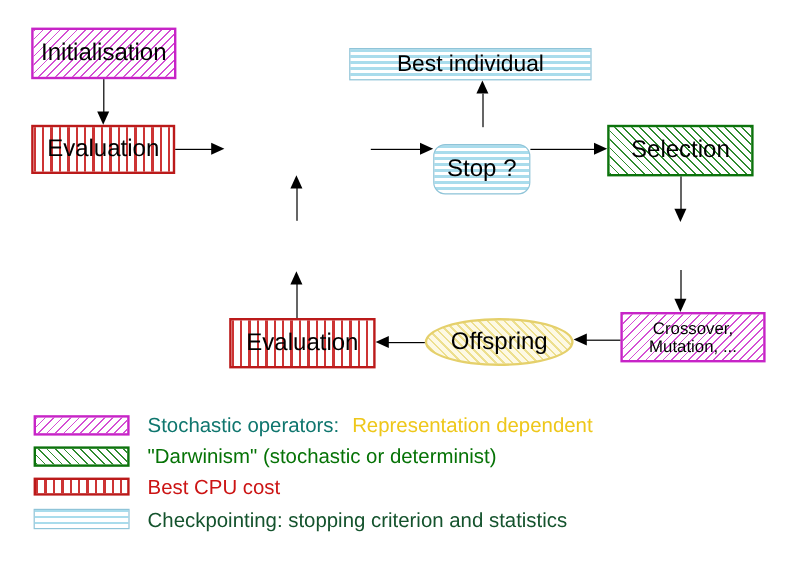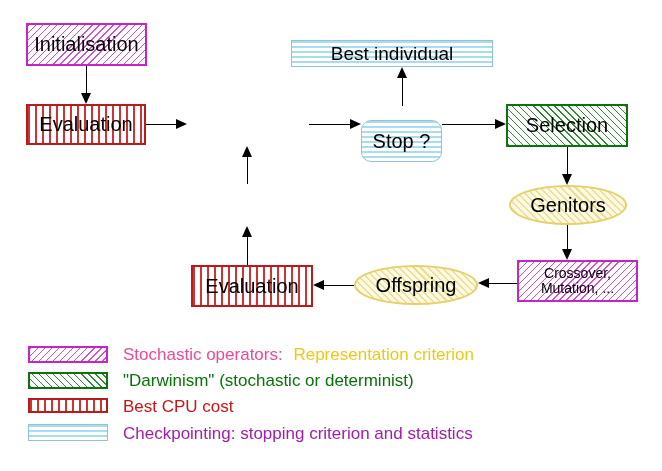--- a/index.html
+++ b/index.html
@@ -45,22 +45,22 @@
   .aline{position:absolute;background:#000;}
   .h{height:1px;} .v{width:1px;}
   .ah{position:absolute;width:0;height:0;}
   .ah-right{border-top:5px solid rgba(0,0,0,0);border-bottom:5px solid rgba(0,0,0,0);border-left:11px solid #000;}
   .ah-left {border-top:5px solid rgba(0,0,0,0);border-bottom:5px solid rgba(0,0,0,0);border-right:11px solid #000;}
   .ah-down {border-left:5px solid rgba(0,0,0,0);border-right:5px solid rgba(0,0,0,0);border-top:11px solid #000;}
   .ah-up   {border-left:5px solid rgba(0,0,0,0);border-right:5px solid rgba(0,0,0,0);border-bottom:11px solid #000;}
   
   .lg-swatch{position:absolute;left:28px;width:80px;box-sizing:border-box;}
   .lg-text{position:absolute;left:123px;font-size:17px;white-space:nowrap;}
-  .c-magenta{color:#ec4899;} .c-gold{color:#eec71a;} .c-green{color:#067306;}
-  .c-red{color:#cc1414;} .c-ltblue{color:#a21caf;}
+  .c-magenta{color:#0f766e;} .c-gold{color:#eec71a;} .c-green{color:#067306;}
+  .c-red{color:#cc1414;} .c-ltblue{color:#14532d;}
 </style>
 </head>
 <body>
 
 <div id="canvas">
 
   <div class="node hatch-magenta fs20" style="left:26px;top:23px;width:121px;height:43px;">
     <span>Initialisation</span>
   </div>
 
@@ -74,23 +74,20 @@
   </div>
 
   <div class="node stripes-cyan rounded fs20" style="left:361px;top:120px;width:81px;height:42px;">
     <span>Stop ?</span>
   </div>
 
   <div class="node hatch-green fs20" style="left:506px;top:104px;width:122px;height:43px;">
     <span>Selection</span>
   </div>
 
-  <div class="node ellipse-yellow fs20" style="left:509px;top:185px;width:118px;height:40px;">
-    <span>Genitors</span>
-  </div>
 
   <div class="node hatch-magenta fs14" style="left:517px;top:260px;width:121px;height:42px;flex-direction:column;">
     <span>Crossover,</span>
     <span>Mutation, ...</span>
   </div>
 
   <div class="node ellipse-yellow fs20" style="left:354px;top:265px;width:124px;height:40px;">
     <span>Offspring</span>
   </div>
 
@@ -142,21 +139,21 @@
   </div>
   <div>
     <div class="aline v" style="left:247px;top:156px;height:28px;"></div>
     <div class="ah ah-up" style="left:242px;top:146px;"></div>
   </div>
 
   <div>
     <div class="lg-swatch hatch-magenta" style="top:346px;height:17px;"></div>
     <div class="lg-text" style="top:345px;">
       <span class="c-magenta">Stochastic operators:</span>
-      <span class="c-gold" style="margin-left:6px;">Representation criterion</span>
+      <span class="c-gold" style="margin-left:6px;">Representation dependent</span>
     </div>
 
     <div class="lg-swatch hatch-green" style="top:372px;height:17px;"></div>
     <div class="lg-text c-green" style="top:371px;">"Darwinism" (stochastic or determinist)</div>
 
     <div class="lg-swatch stripes-red" style="top:398px;height:15px;"></div>
     <div class="lg-text c-red" style="top:397px;">Best CPU cost</div>
 
     <div class="lg-swatch stripes-cyan" style="top:424px;height:17px;"></div>
     <div class="lg-text c-ltblue" style="top:424px;">Checkpointing: stopping criterion and statistics</div>

